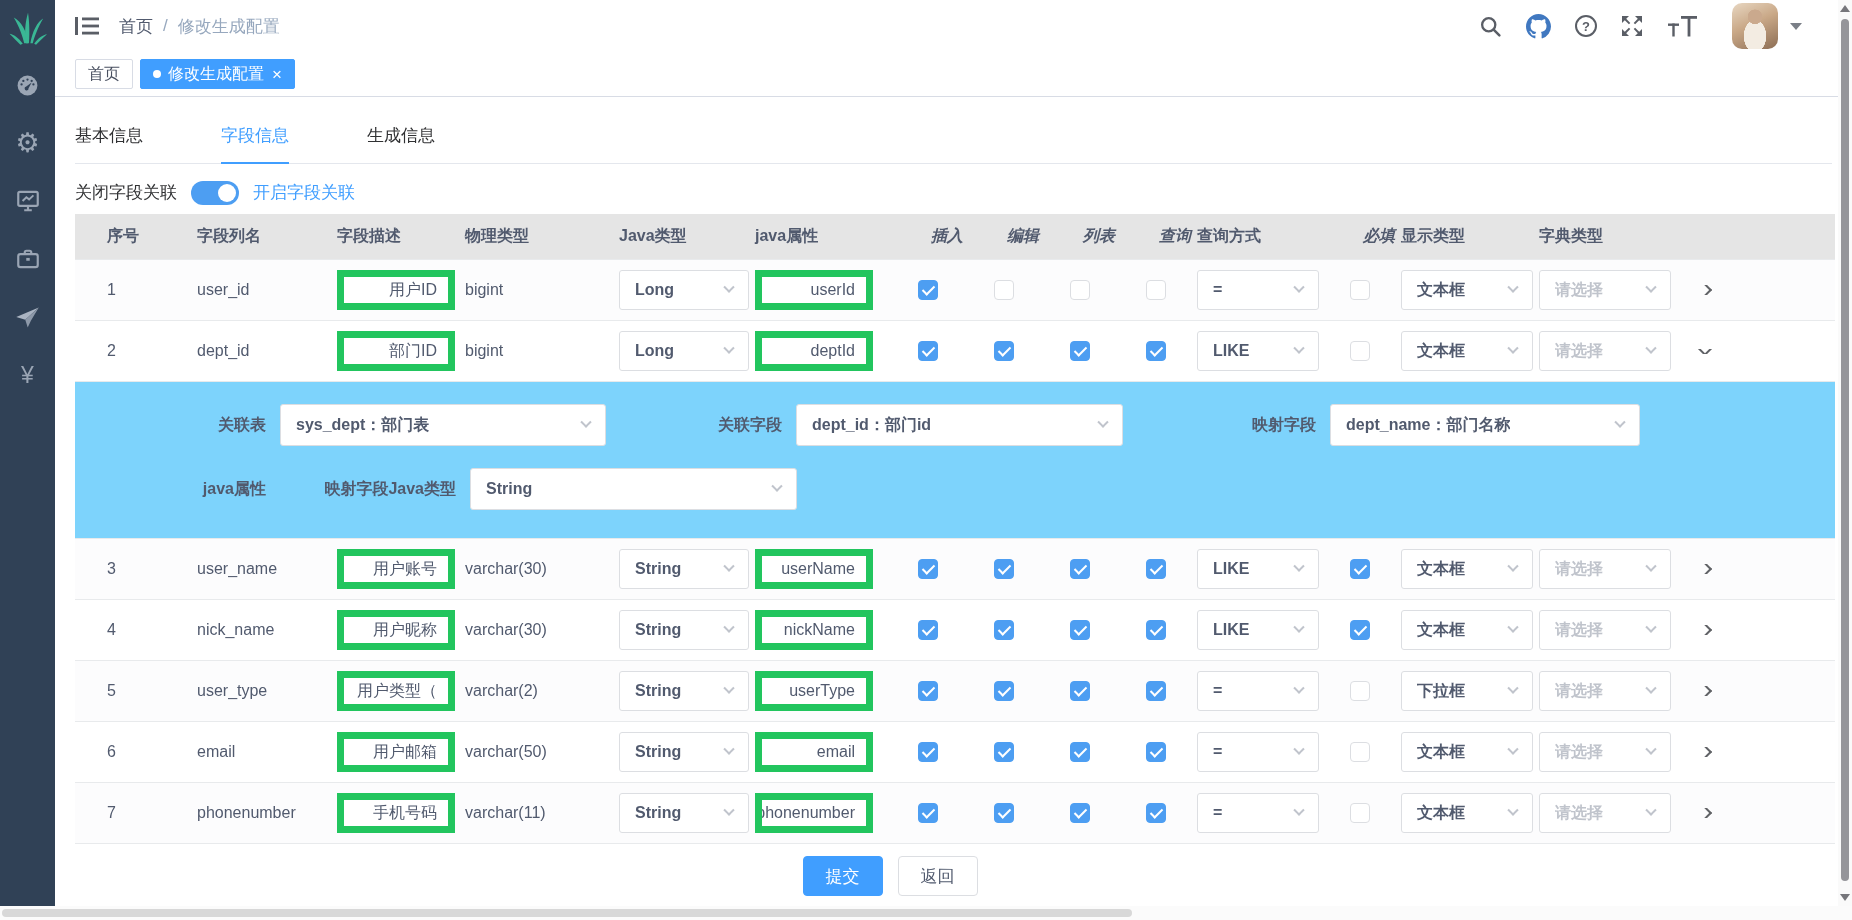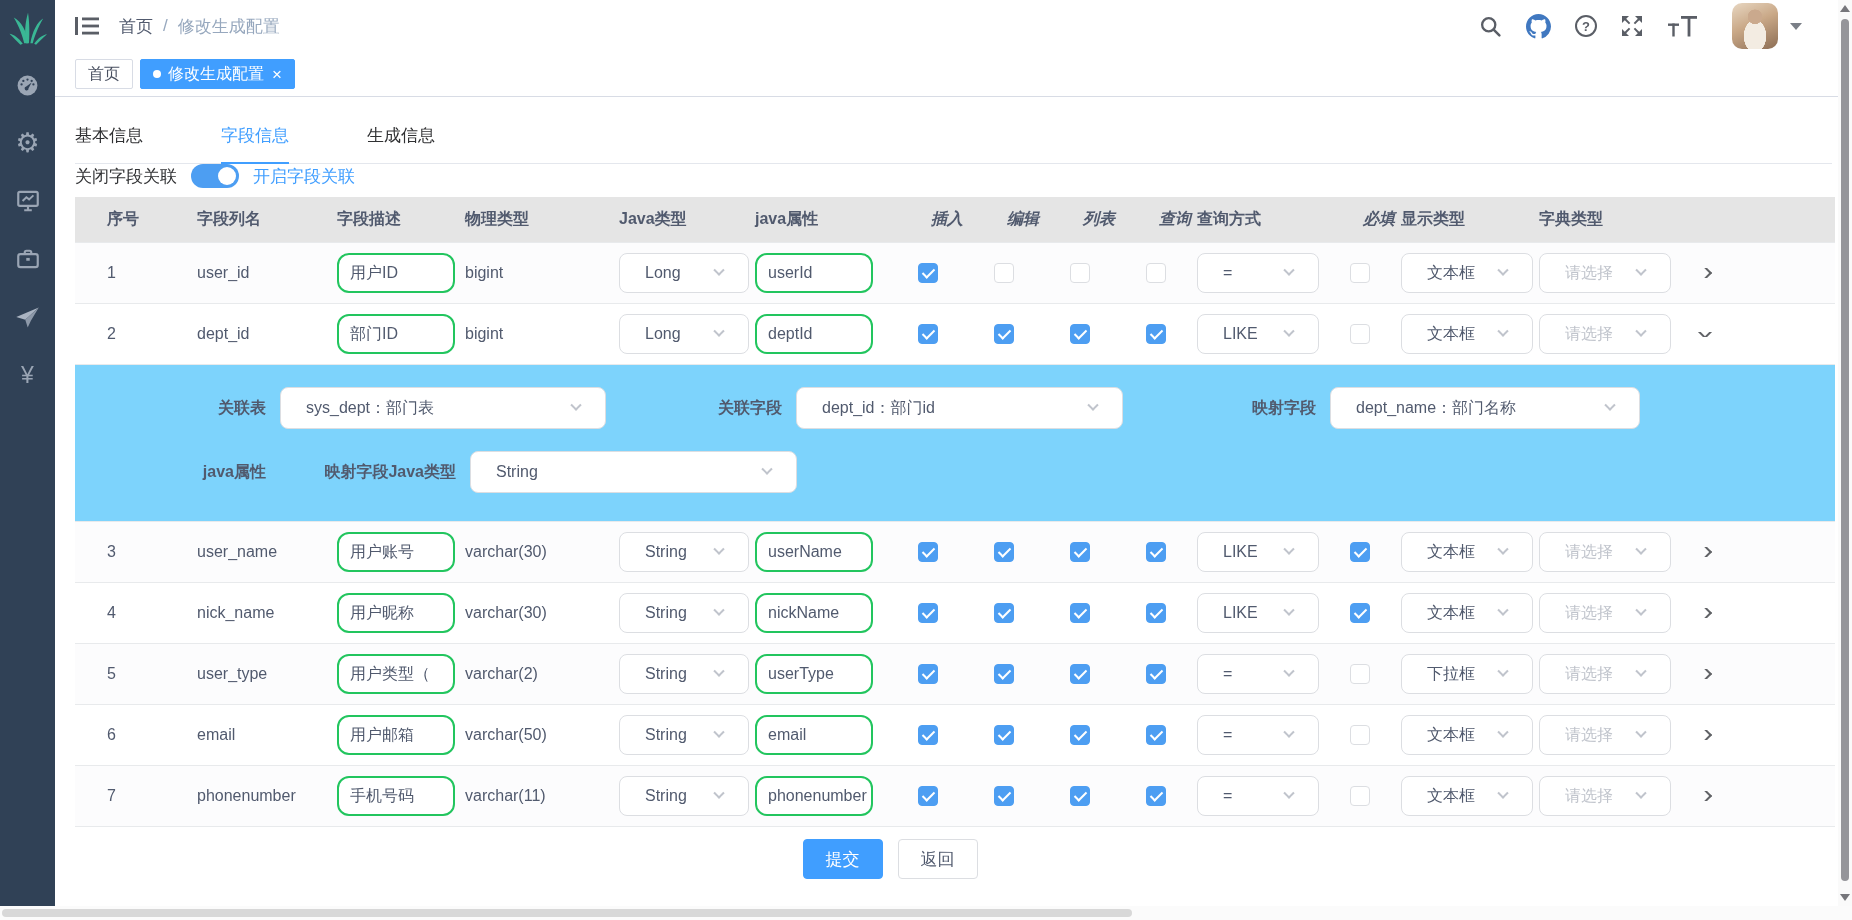--- a/index.html
+++ b/index.html
@@ -44,46 +44,46 @@
   .tag-close { margin-left:8px; font-size:17px; line-height:1; cursor:pointer; }
 
   
   .main { margin-left:55px; padding:0 20px; background:#fff; }
 
   .tabs { display:flex; gap:78px; border-bottom:1px solid #e4e7ed; padding-top:27px; }
   .tab { font-size:17px; color:#303133; padding-bottom:16px; position:relative; cursor:pointer; }
   .tab.active { color:#409eff; }
   .tab.active::after { content:""; position:absolute; left:0; right:0; bottom:-1px; height:2px; background:#409eff; }
 
-  .assoc-row { display:flex; align-items:center; }
+  .assoc-row { display:flex; margin-top:17px; }
   .assoc-off { font-size:17px; color:#303133; }
   .switch { width:48px; height:24px; border-radius:12px; background:#4d9ef2; position:relative; margin:0 14px; cursor:pointer; }
   .switch::after { content:""; position:absolute; top:3px; right:3px; width:18px; height:18px; border-radius:50%; background:#fff; }
   .assoc-on { font-size:17px; color:#409eff; cursor:pointer; }
 
   
   .g-table { margin-top:9px; width:1760px; }
   .grid-row { display:grid;
     grid-template-columns:116px 134px 122px 148px 130px 132px 70px 70px 70px 70px 122px 70px 132px 132px 56px 1fr;
     column-gap:6px; align-items:center; }
   .thead { height:46px; background:#e5e5e5; border-bottom:1px solid #e8eaec; }
   .th { font-size:16px; font-weight:700; color:#515a6e; white-space:nowrap; }
   .th:first-child { padding-left:32px; }
   .th.center { text-align:right;font-style:italic; }
   .row { height:61px; border-bottom:1px solid #e8eaec; background:#fff; }
   .row.odd { background:#fcfcfd; }
   .cell { font-size:16px; color:#515a6e; white-space:nowrap; overflow:hidden; }
   .cell.seq { padding-left:32px; }
   .cell.center { display:flex; justify-content:center; }
 
-  .inp { height:40px; width:118px; border:2px solid #22c55e; border-radius:12px; background:#fff;
-    display:flex; align-items:center; padding:0 11px; cursor:text; overflow:hidden; }
+  .inp { height:40px; width:118px; border:7px solid #22c55e; border-radius:0; background:#fff;
+    display:flex; align-items:center; padding:0 11px; cursor:text; overflow:hidden;justify-content:flex-end; }
   .inp-text { font-size:16px; color:#515a6e; white-space:nowrap; }
-  .sel { height:40px; width:100%; border:1px solid #dcdee2; border-radius:8px; background:#fff;
-    display:flex; align-items:center; justify-content:space-between; padding:0 25px; cursor:pointer; }
+  .sel { height:40px; width:100%; border:1px solid #dcdee2; border-radius:3px; background:#fff;
+    display:flex; align-items:center; justify-content:space-between; padding:0 15px; cursor:pointer;font-weight:bold; }
   .sel-text { font-size:16px; color:#515a6e; white-space:nowrap; overflow:hidden; }
   .sel.ph .sel-text { color:#c0c4cc; }
   .chev { width:8px; height:8px; border-right:2px solid #c0c4cc; border-bottom:2px solid #c0c4cc;
     transform:rotate(45deg) translate(-2px,-2px); flex:0 0 auto; }
 
   .cb { width:20px; height:20px; border:1px solid #dcdee2; border-radius:4px; background:#fff;
     display:inline-block; position:relative; cursor:pointer; }
   .cb.checked { background:#4d9ef2; border-color:#4d9ef2; }
   .cb.checked::after { content:""; position:absolute; left:6px; top:2px; width:5px; height:10px;
     border-right:2px solid #fff; border-bottom:2px solid #fff; transform:rotate(45deg); }

